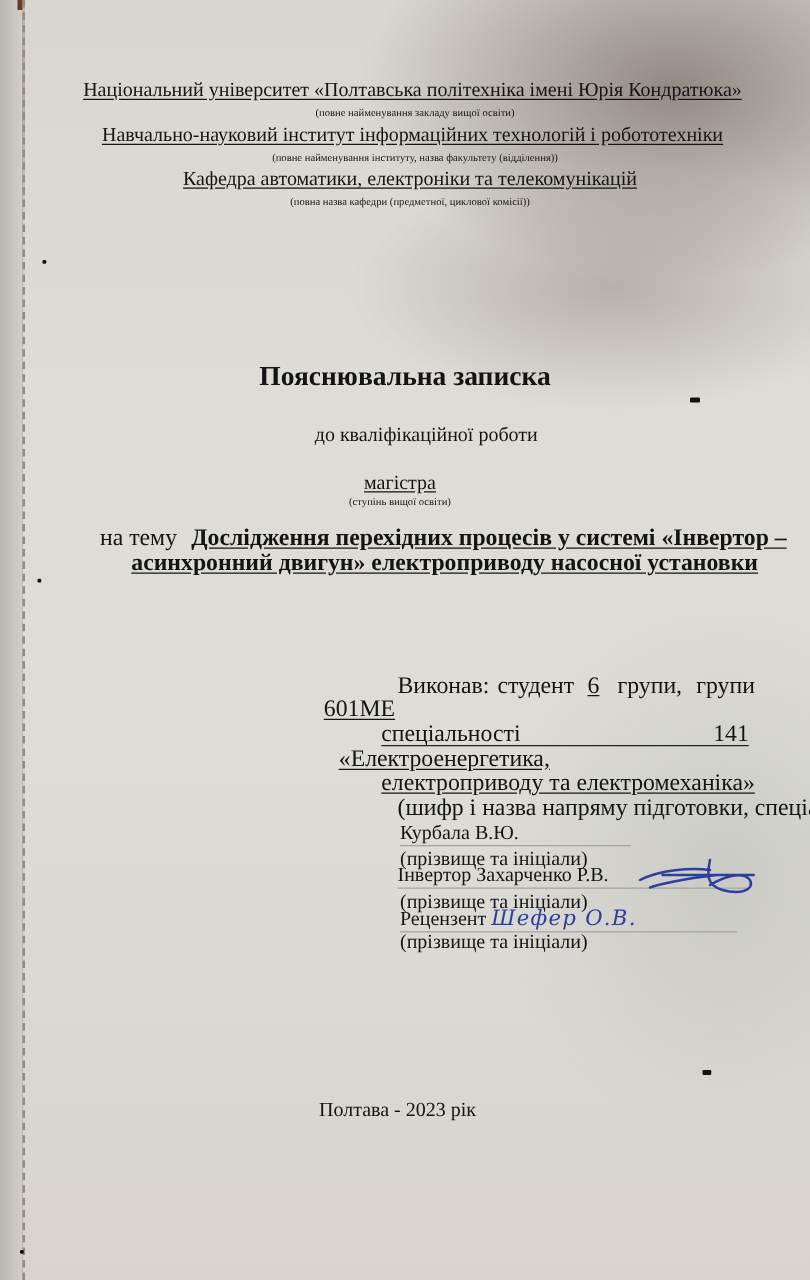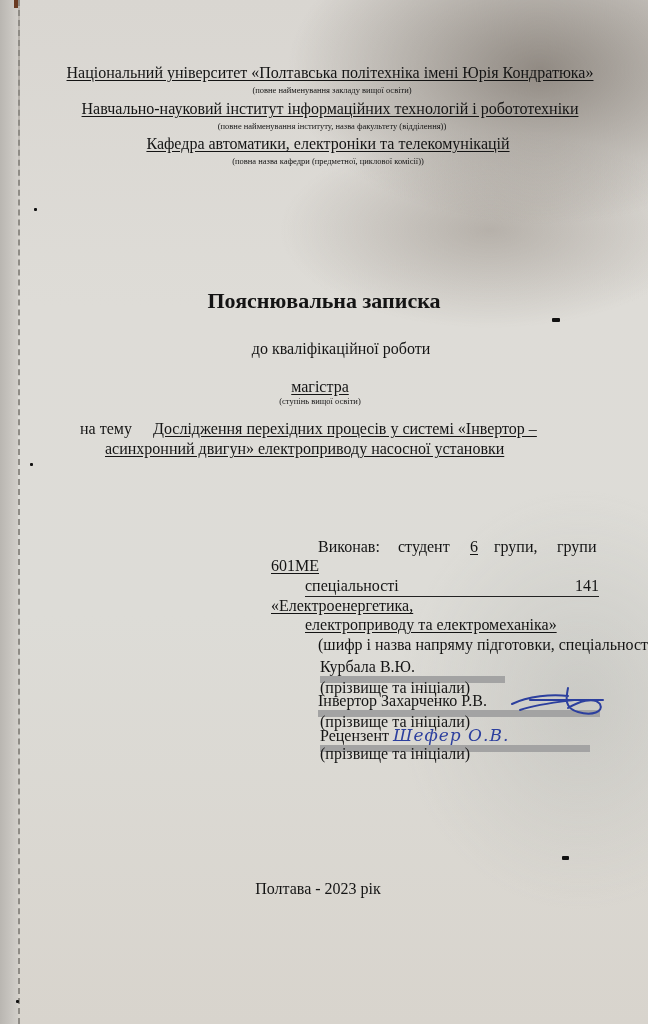--- a/index.html
+++ b/index.html
@@ -22,24 +22,24 @@
       position: absolute; left: 0; top: 0; width: 18px; height: 1024px;
       background: linear-gradient(90deg, #b9b6b1, #d2cfca);
     }
     .corner-wood { position: absolute; left: 14px; top: 0; width: 30px; height: 8px; background: #6a3b22; }
     .line { position: absolute; left: 0; width: 648px; text-align: center; white-space: nowrap; }
     .u { text-decoration: underline; text-underline-offset: 2px; }
     .h-inst { font-size: 16px; }
     .note { font-size: 8.5px; font-family: "Liberation Serif", serif; }
     .title { font-size: 22px; font-weight: bold; }
     .sub { font-size: 16px; }
-    .theme { font-size: 16px; font-weight: normal; }
-    .blk { position: absolute; font-size: 16px; white-space: nowrap; }
+    .theme { font-size: 16px; font-weight: bold; }
+    .blk { position: absolute; font-size: 19px; white-space: nowrap; }
     .sign { position: absolute; font-size: 16px; white-space: nowrap; }
-    .sigline { display: inline-block; border-bottom: 7px solid #a3a3a3; vertical-align: baseline; }
+    .sigline { display: inline-block; border-bottom: 1px solid #a3a3a3; vertical-align: baseline; }
     .speck { position: absolute; background: #111; border-radius: 1px; }
   </style>
 </head>
 <body>
 
 <div class="binding"></div>
 <div class="corner-wood"></div>
 <div class="page"></div>
 
 <div class="line h-inst u" style="top:64px; left:6px;">Національний університет «Полтавська політехніка імені Юрія Кондратюка»</div>
@@ -56,21 +56,21 @@
 
 <div class="blk" style="top:420px; left:80px;">на тему</div>
 <div class="blk theme u" style="top:420px; left:153px;">Дослідження перехідних процесів у системі «Інвертор –</div>
 <div class="blk theme u" style="top:440px; left:105px;">асинхронний двигун» електроприводу насосної установки</div>
 
 <div class="blk" style="top:538px; left:318px;font-family:Liberation Serif, serif;">Виконав:</div>
 <div class="blk" style="top:538px; left:398px;">студент</div>
 <div class="blk u" style="top:538px; left:470px;">6</div>
 <div class="blk" style="top:538px; left:494px;">групи,</div>
 <div class="blk" style="top:538px; left:557px;">групи</div>
-<div class="blk u" style="top:557px; left:271px;">601МЕ</div>
+<div class="blk u" style="top:557px; left:259px;">601МЕ</div>
 
 <div class="blk" style="top:577px; left:305px; width:294px; border-bottom:1px solid #222; height:19px;">
   <span style="position:absolute; left:0;">спеціальності</span>
   <span style="position:absolute; right:0;">141</span>
 </div>
 <div class="blk u" style="top:597px; left:271px;">«Електроенергетика,</div>
 <div class="blk u" style="top:616px; left:305px;">електроприводу та електромеханіка»</div>
 <div class="blk note" style="top:636px; left:318px;">(шифр і назва напряму підготовки, спеціальності</div>
 
 <div class="sign" style="top:658px; left:320px;">

